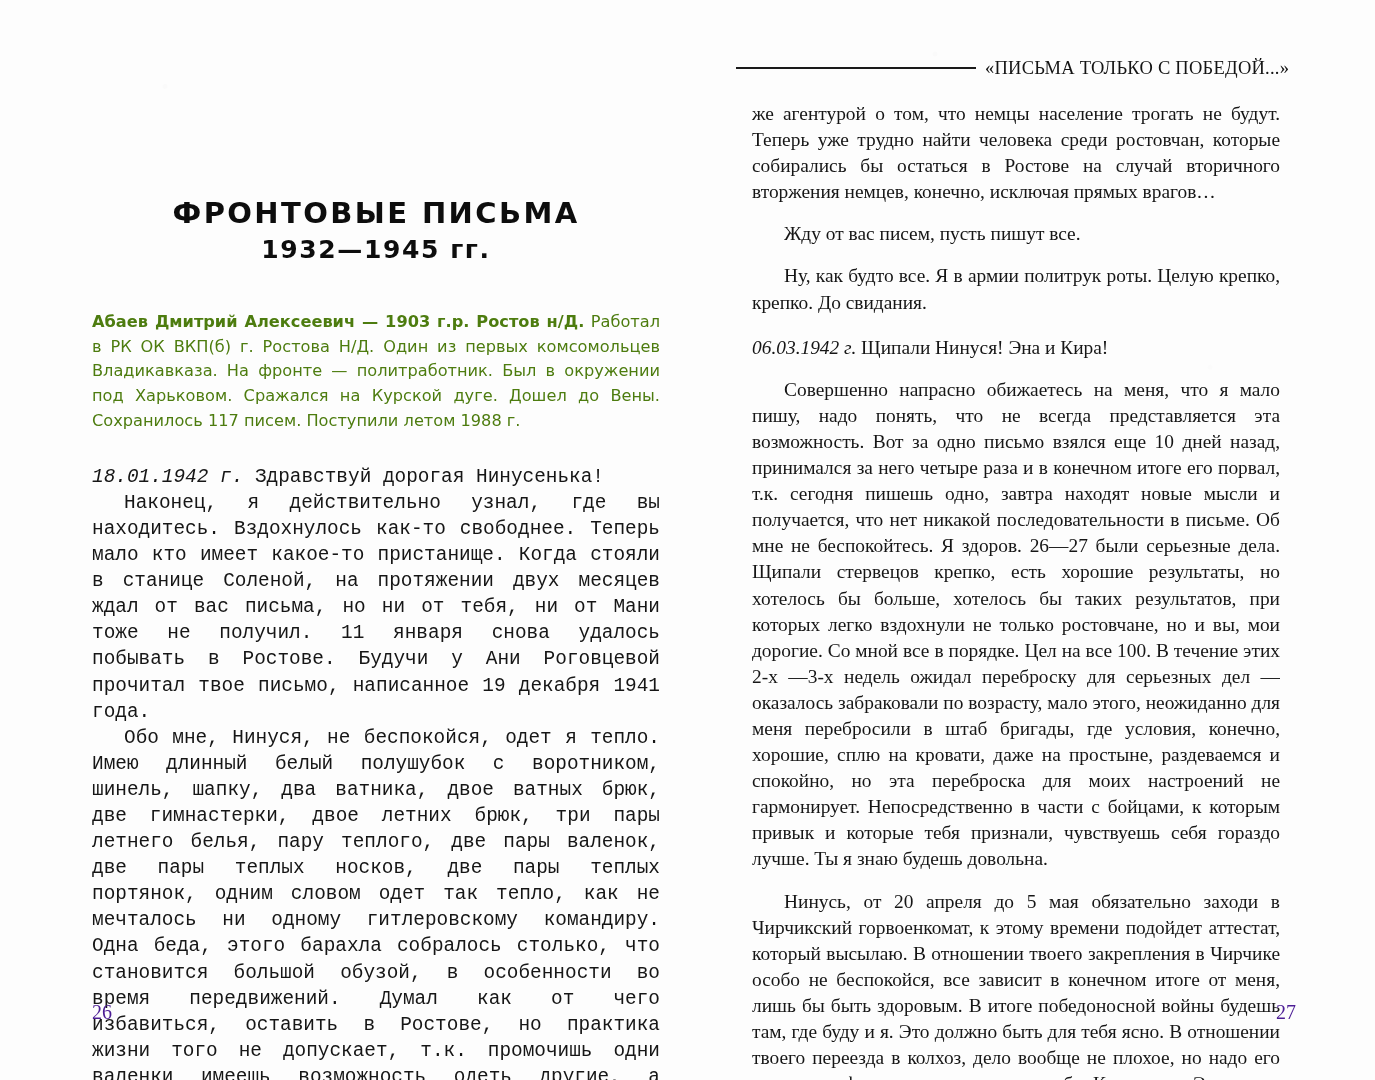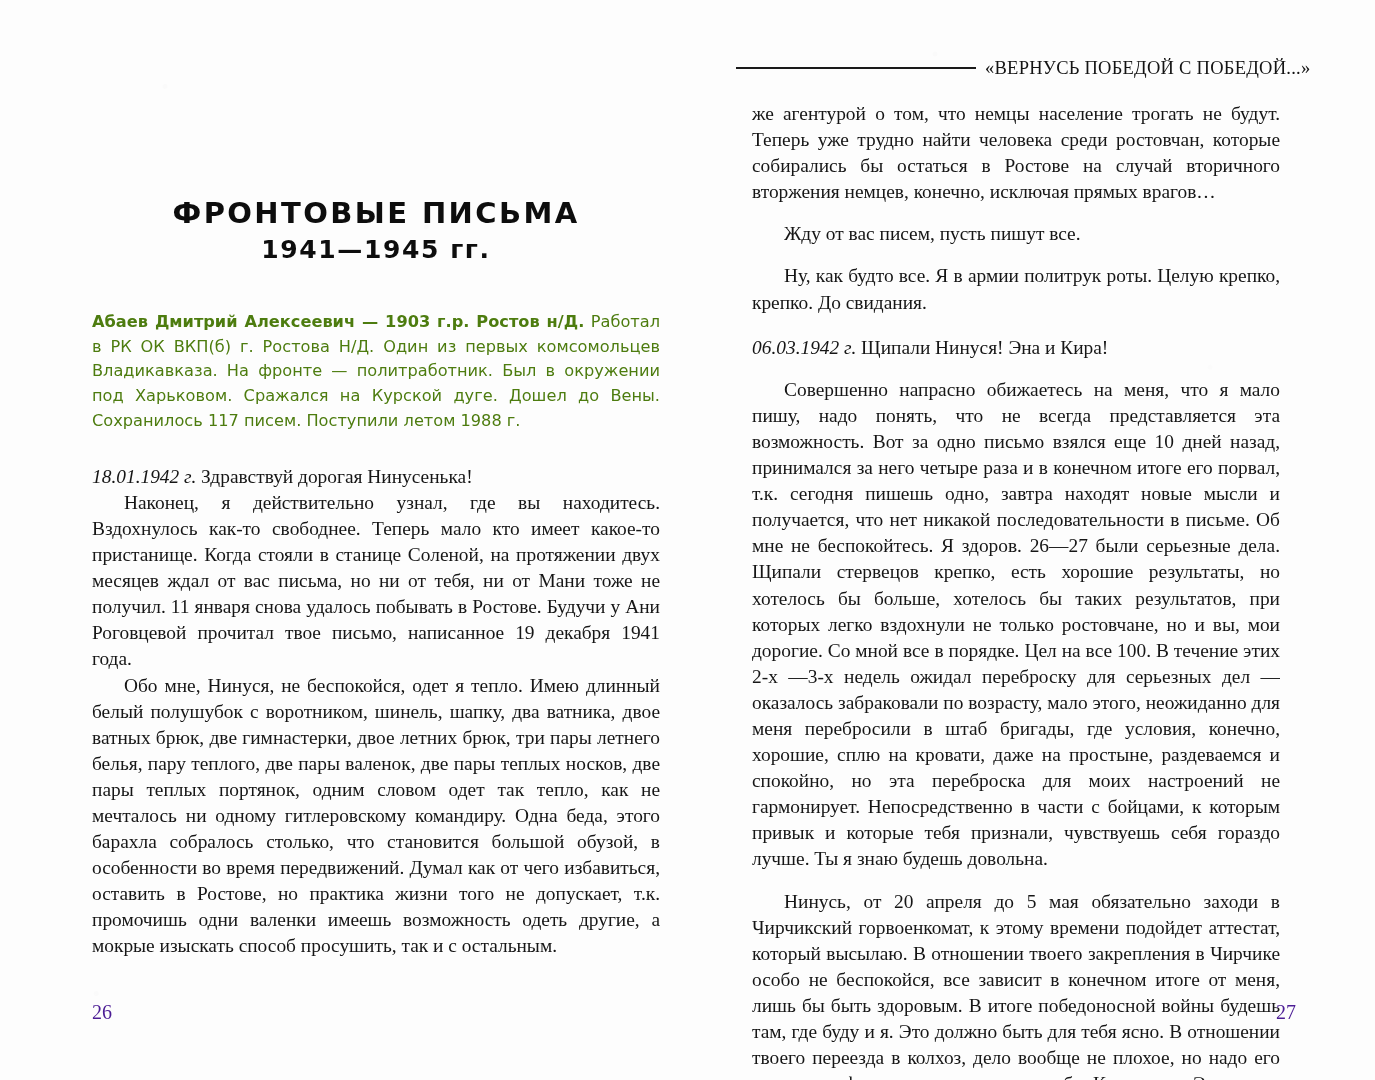--- a/index.html
+++ b/index.html
@@ -82,20 +82,21 @@
   .letter-body {
     margin-top: 30px;
     font-size: 19.4px;
     line-height: 1.345;
     text-align: justify;
     color: #161616;
   }
   .letter-body p {
     margin: 0;
     text-indent: 32px;
+    font-family: Liberation Mono, monospace;
   }
   .letter-body p.no-indent {
     text-indent: 0;
   }
   .date-stamp {
     font-style: italic;
   }
 
   
   .page-right {
@@ -157,21 +158,21 @@
 <body>
 
 <div class="page">
 
   <div class="scan-noise"></div>
 
   <div class="page-left">
 
     <div class="title-block">
       <div class="title-line-1">ФРОНТОВЫЕ ПИСЬМА</div>
-      <div class="title-line-2">1941—1945 гг.</div>
+      <div class="title-line-2">1932—1945 гг.</div>
     </div>
 
     <div class="bio">
       <span class="bio-inner">
         <b>Абаев Дмитрий Алексеевич — 1903 г.р. Ростов н/Д.</b><span> Работал в РК ОК ВКП(б) г. Ростова Н/Д. Один из первых комсомольцев Владикавказа. На фронте — политработник. Был в окружении под Харьковом. Сражался на Курской дуге. Дошел до Вены. Сохранилось 117 писем. Поступили летом 1988 г.</span>
       </span>
     </div>
 
     <div class="letter-body">
       <p class="no-indent">
@@ -180,21 +181,21 @@
       <p>Наконец, я действительно узнал, где вы находитесь. Вздохнулось как-то свободнее. Теперь мало кто имеет какое-то пристанище. Когда стояли в станице Соленой, на протяжении двух месяцев ждал от вас письма, но ни от тебя, ни от Мани тоже не получил. 11 января снова удалось побывать в Ростове. Будучи у Ани Роговцевой прочитал твое письмо, написанное 19 декабря 1941 года.</p>
       <p>Обо мне, Нинуся, не беспокойся, одет я тепло. Имею длинный белый полушубок с воротником, шинель, шапку, два ватника, двое ватных брюк, две гимнастерки, двое летних брюк, три пары летнего белья, пару теплого, две пары валенок, две пары теплых носков, две пары теплых портянок, одним словом одет так тепло, как не мечталось ни одному гитлеровскому командиру. Одна беда, этого барахла собралось столько, что становится большой обузой, в особенности во время передвижений. Думал как от чего избавиться, оставить в Ростове, но практика жизни того не допускает, т.к. промочишь одни валенки имеешь возможность одеть другие, а мокрые изыскать способ просушить, так и с остальным.</p>
     </div>
 
   </div>
 
   <div class="page-right">
 
     <div class="running-head">
       <div class="rule"></div>
-      <div class="head-text">«ВЕРНУСЬ ПОБЕДОЙ С ПОБЕДОЙ...»</div>
+      <div class="head-text">«ПИСЬМА ТОЛЬКО С ПОБЕДОЙ...»</div>
     </div>
 
     <div class="right-body">
       <p class="no-indent">же агентурой о том, что немцы население трогать не будут. Теперь уже трудно найти человека среди ростовчан, которые собирались бы остаться в Ростове на случай вторичного вторжения немцев, конечно, исключая прямых врагов…</p>
       <p>Жду от вас писем, пусть пишут все.</p>
       <p>Ну, как будто все. Я в армии политрук роты. Целую крепко, крепко. До свидания.</p>
 
       <p class="no-indent gap-before">
         <span class="date-stamp">06.03.1942 г.</span><span> Щипали Нинуся! Эна и Кира!</span>
       </p>

